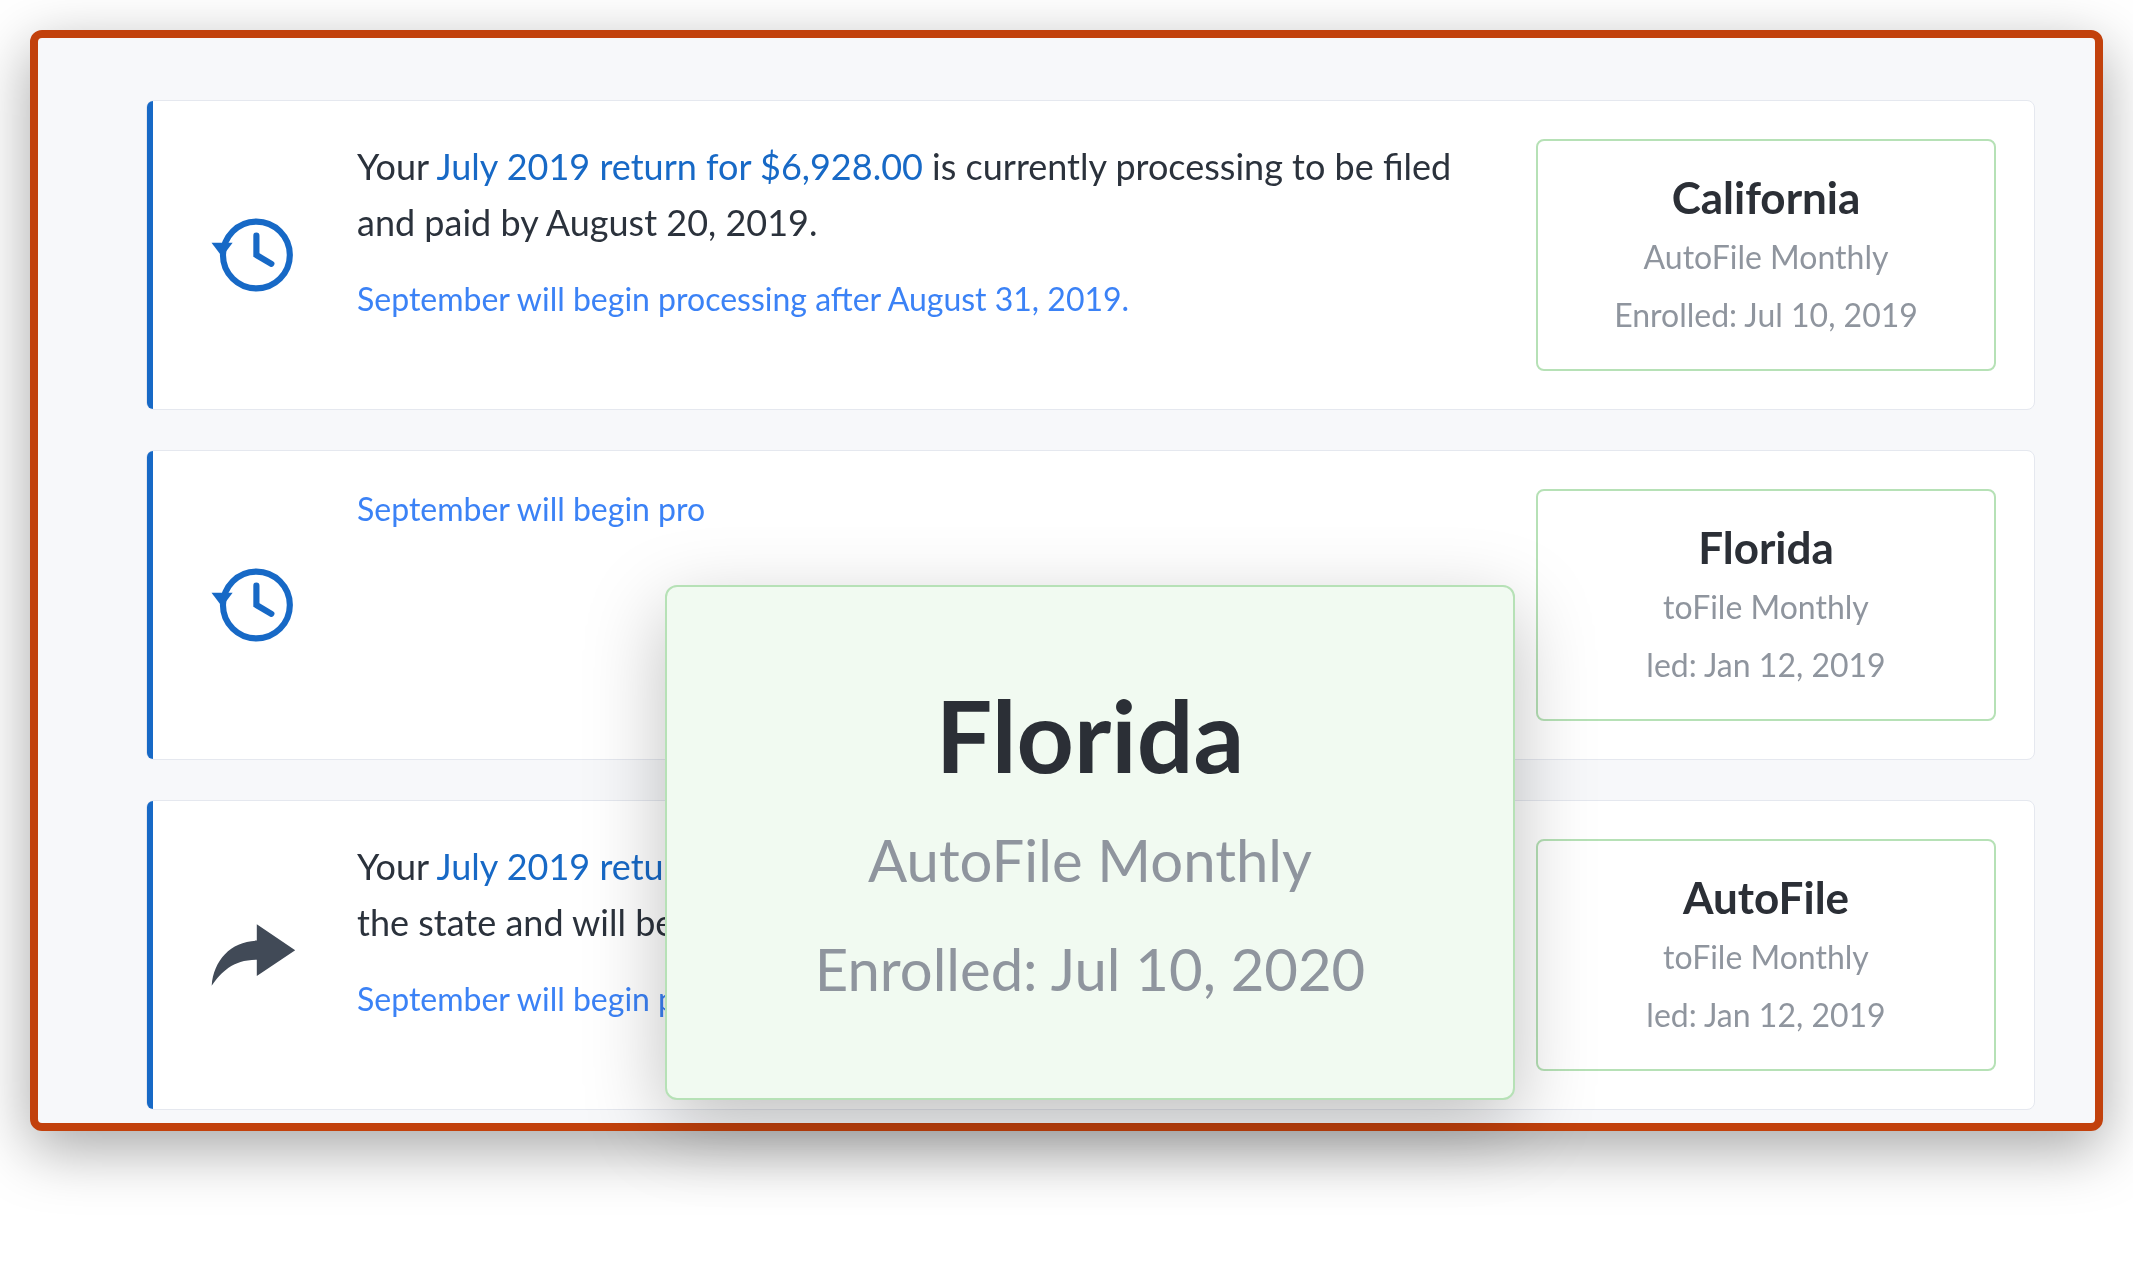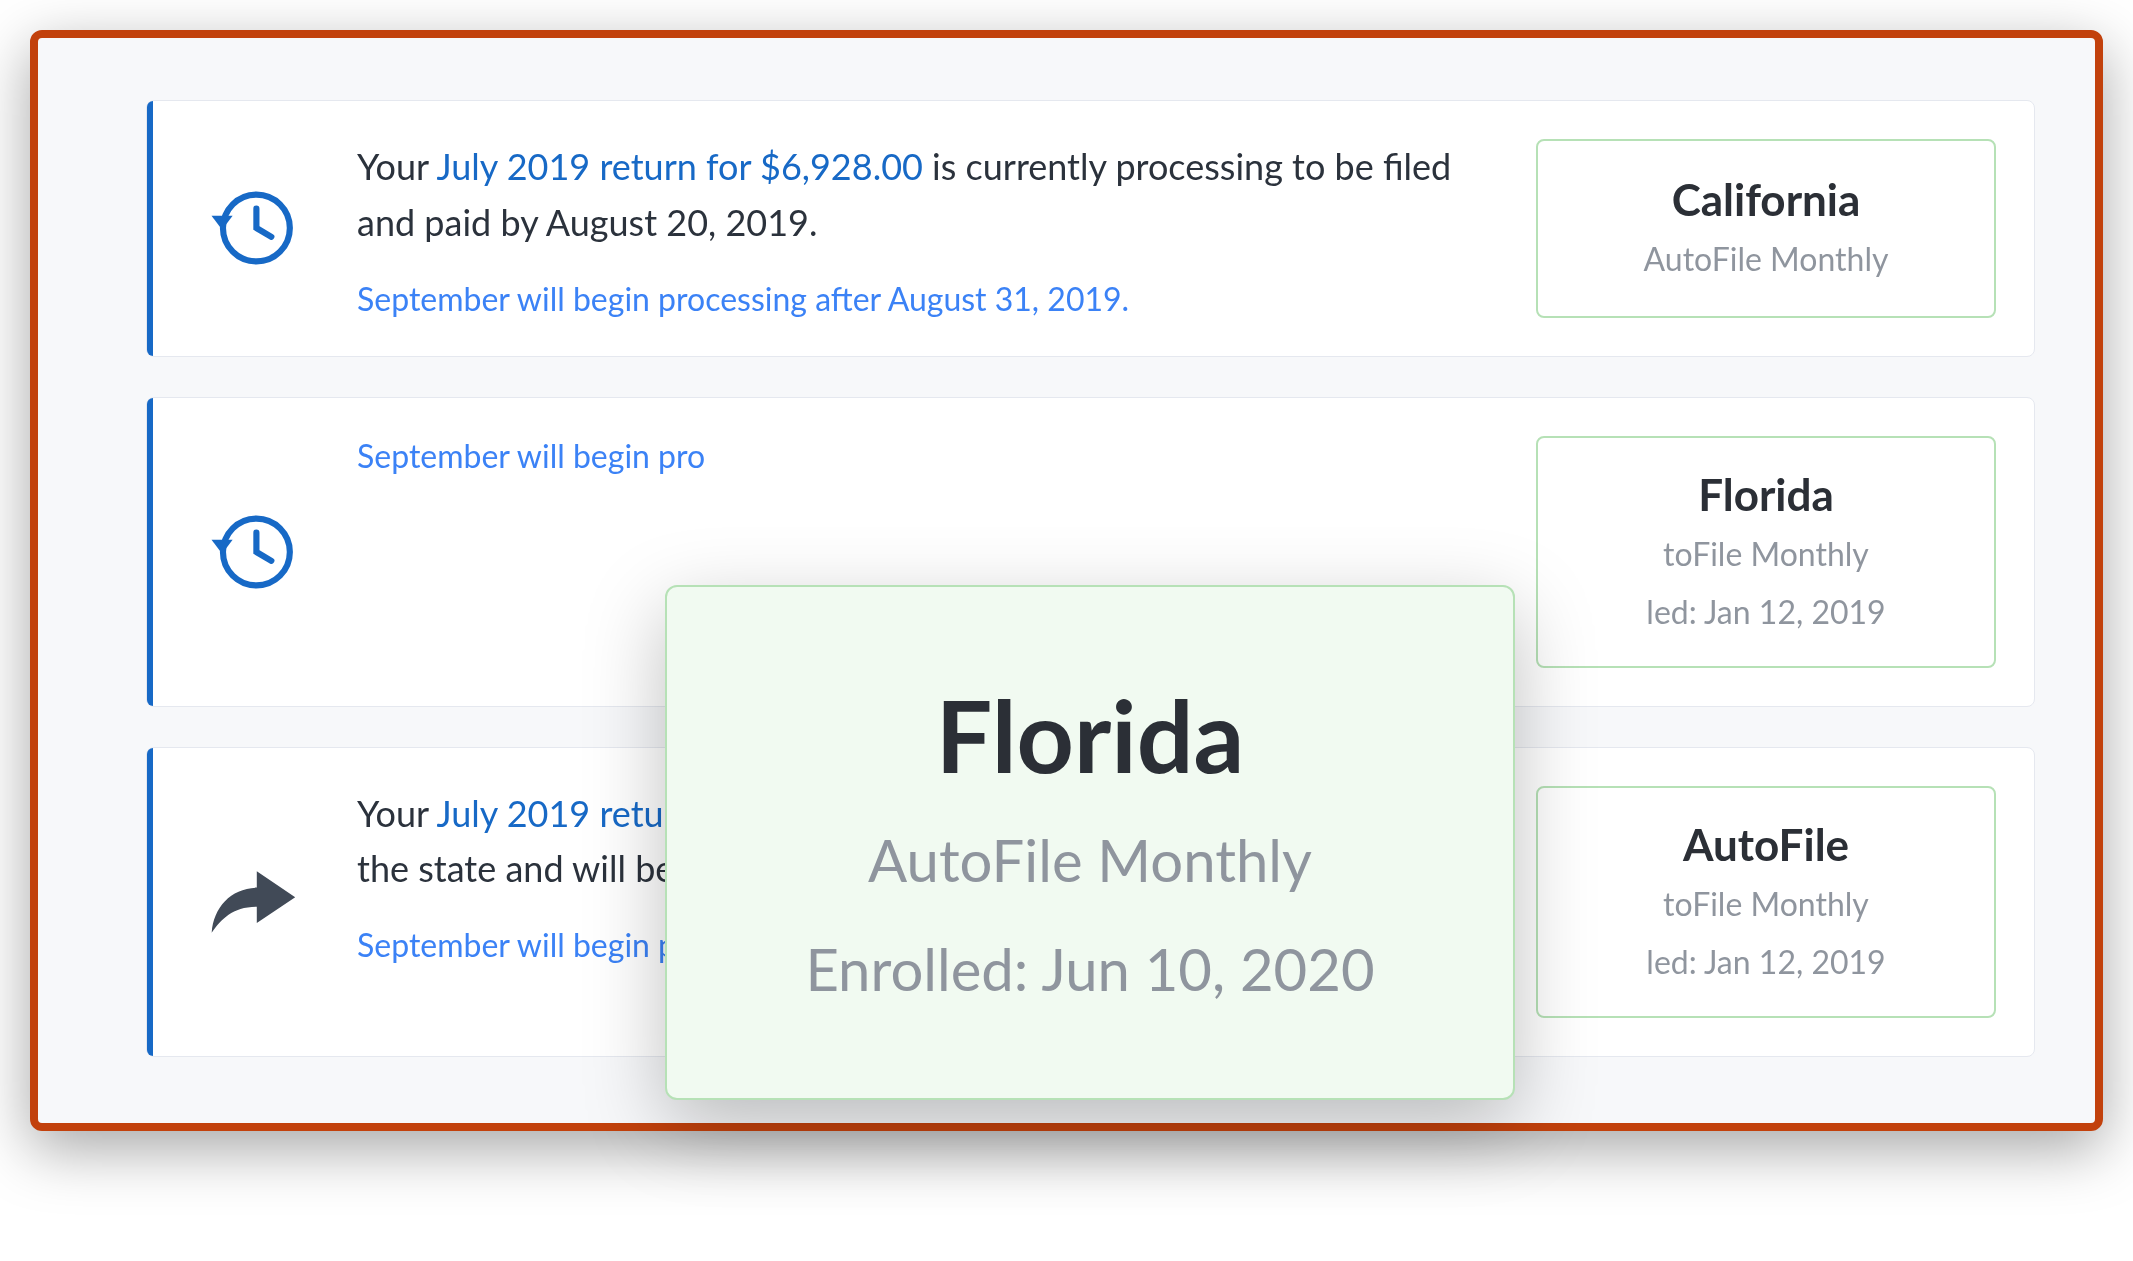--- a/index.html
+++ b/index.html
@@ -147,20 +147,21 @@
       </div>
       <div class="card-body">
         <div class="msg-primary">
           <span>Your </span><span class="hl">July 2019 return for $6,928.00</span><span> is currently processing to be filed and paid by August 20, 2019.</span>
         </div>
         <div class="msg-secondary">September will begin processing after August 31, 2019.</div>
       </div>
       <div class="state-box">
         <div class="state-name">California</div>
         <div class="state-sub">AutoFile Monthly</div>
+        <div class="state-sub">Enrolled: Jul 10, 2019</div>
       </div>
     </div>
 
     <div class="card">
       <div class="card-icon">
         <svg class="history-icon" viewBox="0 0 100 100">
           <circle cx="55" cy="50" r="38"></circle>
           <polyline class="hands" points="55,28 55,50 72,60"></polyline>
           <polygon class="arrow" points="16,52 4,36 28,36"></polygon>
         </svg>
@@ -193,14 +194,14 @@
         <div class="state-sub">led: Jan 12, 2019</div>
       </div>
     </div>
 
   </div>
 </div>
 
 <div class="popup">
   <div class="popup-name">Florida</div>
   <div class="popup-sub">AutoFile Monthly</div>
-  <div class="popup-sub">Enrolled: Jun 10, 2020</div>
+  <div class="popup-sub">Enrolled: Jul 10, 2020</div>
 </div>
 
 </body></html>

